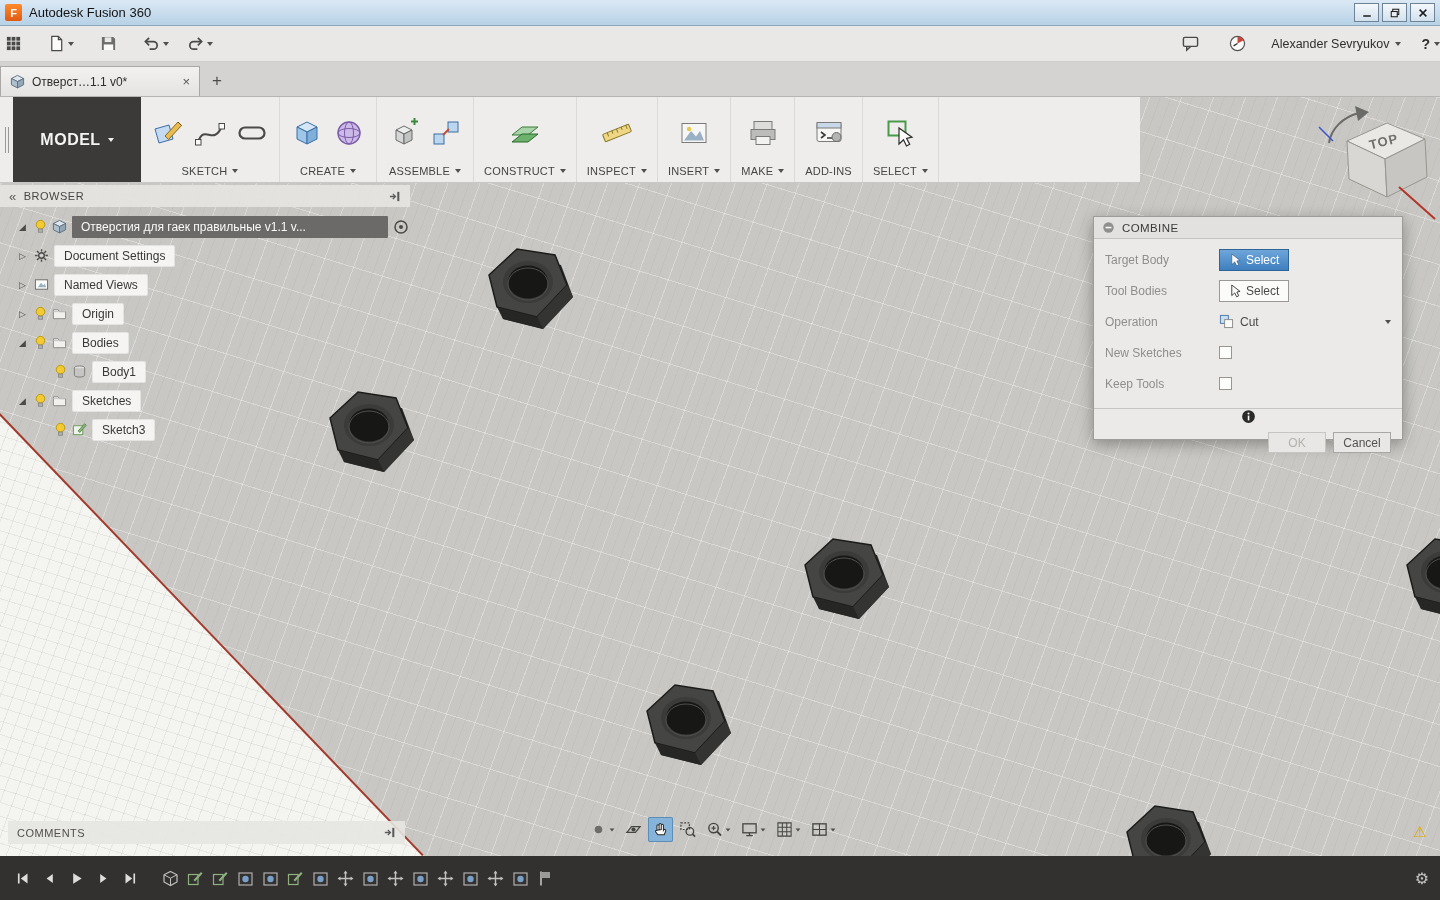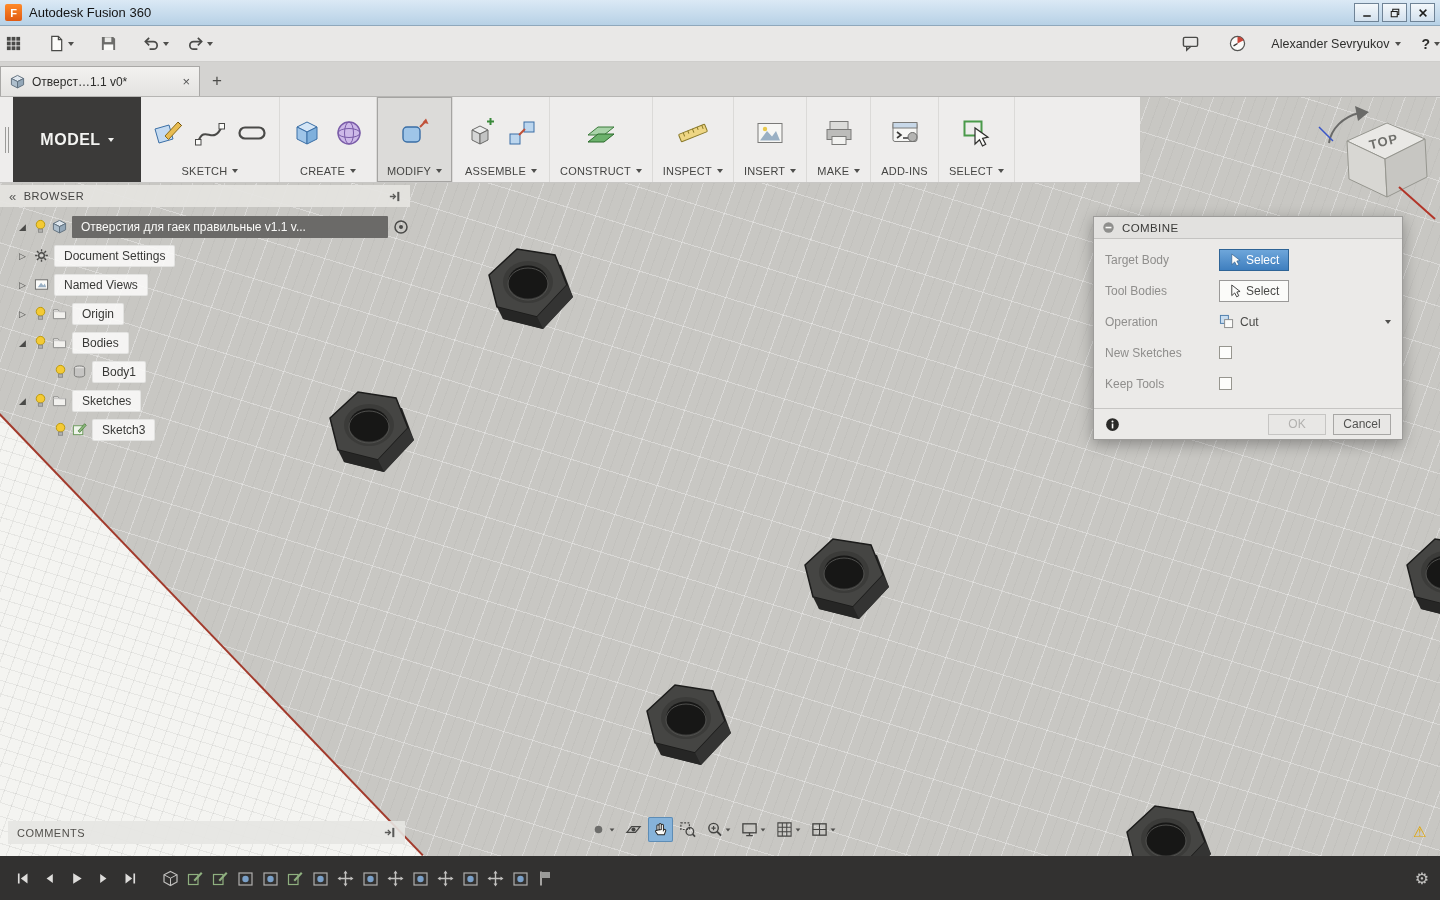--- a/index.html
+++ b/index.html
@@ -119,21 +119,21 @@
   .btn-select { height:22px; display:inline-flex; align-items:center; gap:5px;
     padding:0 9px; background:#fbfbf9; border:1px solid #9a9998; color:#4a4a48; }
   .btn-select .icon { width:12px; height:14px; }
   .btn-select.activesel { background:linear-gradient(#6ea6da,#3f7fbf);
     border-color:#2e6496; color:#fff; }
   .operation-value { display:flex; align-items:center; gap:6px; color:#4a4a48; flex:1; }
   .operation-value .icon { width:15px; height:15px; }
   .dlg-row .row-arrow { margin-left:auto; }
   .checkbox { width:13px; height:13px; background:#fdfdfb; border:1px solid #97968f; }
   .dialog-footer { border-top:1px solid #c6c5c3; height:31px; display:flex;
-    align-items:center; gap:8px; padding:0 11px; }
+    align-items:center; gap:8px; padding:0 11px;flex-direction:column; }
   .dialog-footer .icon { width:15px; height:15px; }
   .dlg-btn { width:58px; height:21px; font-size:12px; display:flex; align-items:center;
     justify-content:center; background:#e8e7e5; border:1px solid #a8a7a5; color:#525250; }
   .dlg-btn.disabled { border-color:#c6c5c3; color:#b2b1af; }
   .dialog-footer .btns { margin-left:auto; display:flex; gap:7px; }
 
   
   .viewcube { position:absolute; left:1313px; top:4px; width:128px; height:120px; z-index:4; }
 
   
@@ -401,37 +401,20 @@
                     <ellipse cx="16" cy="16" rx="4.5" ry="11" fill="none" stroke="#7a5ca8"></ellipse>
                   </svg>
                 </span>
               </div>
             </div>
             <div class="group-label">
               <span>CREATE</span>
               <span class="dd-arrow"></span>
             </div>
           </div>
-          <div class="ribbon-group active">
-            <div class="group-icons">
-              <div class="ribbon-icon-btn">
-                <span class="icon">
-                  <svg viewBox="0 0 32 32" xmlns="http://www.w3.org/2000/svg">
-                    <rect x="5" y="10" width="17" height="15" rx="4" fill="#9fc5e8" stroke="#3a6ea5" stroke-width="1.4"></rect>
-                    <path d="M22 10 L28 4" stroke="#c05038" stroke-width="2"></path>
-                    <polygon points="28,1.5 30.5,7 24.5,5.5" fill="#c05038"></polygon>
-                  </svg>
-                </span>
-              </div>
-            </div>
-            <div class="group-label">
-              <span>MODIFY</span>
-              <span class="dd-arrow"></span>
-            </div>
-          </div>
           <div class="ribbon-group">
             <div class="group-icons">
               <div class="ribbon-icon-btn">
                 <span class="icon">
                   <svg viewBox="0 0 32 32" xmlns="http://www.w3.org/2000/svg">
                     <polygon points="8,13 16,9 24,13 16,17" fill="#eceded" stroke="#6a6a68"></polygon>
                     <polygon points="8,13 16,17 16,27 8,23" fill="#d5d6d6" stroke="#6a6a68"></polygon>
                     <polygon points="24,13 16,17 16,27 24,23" fill="#c2c3c3" stroke="#6a6a68"></polygon>
                     <path d="M23 4.5 h7 M26.5 1 v7" stroke="#3a8a3a" stroke-width="2"></path>
                   </svg>

